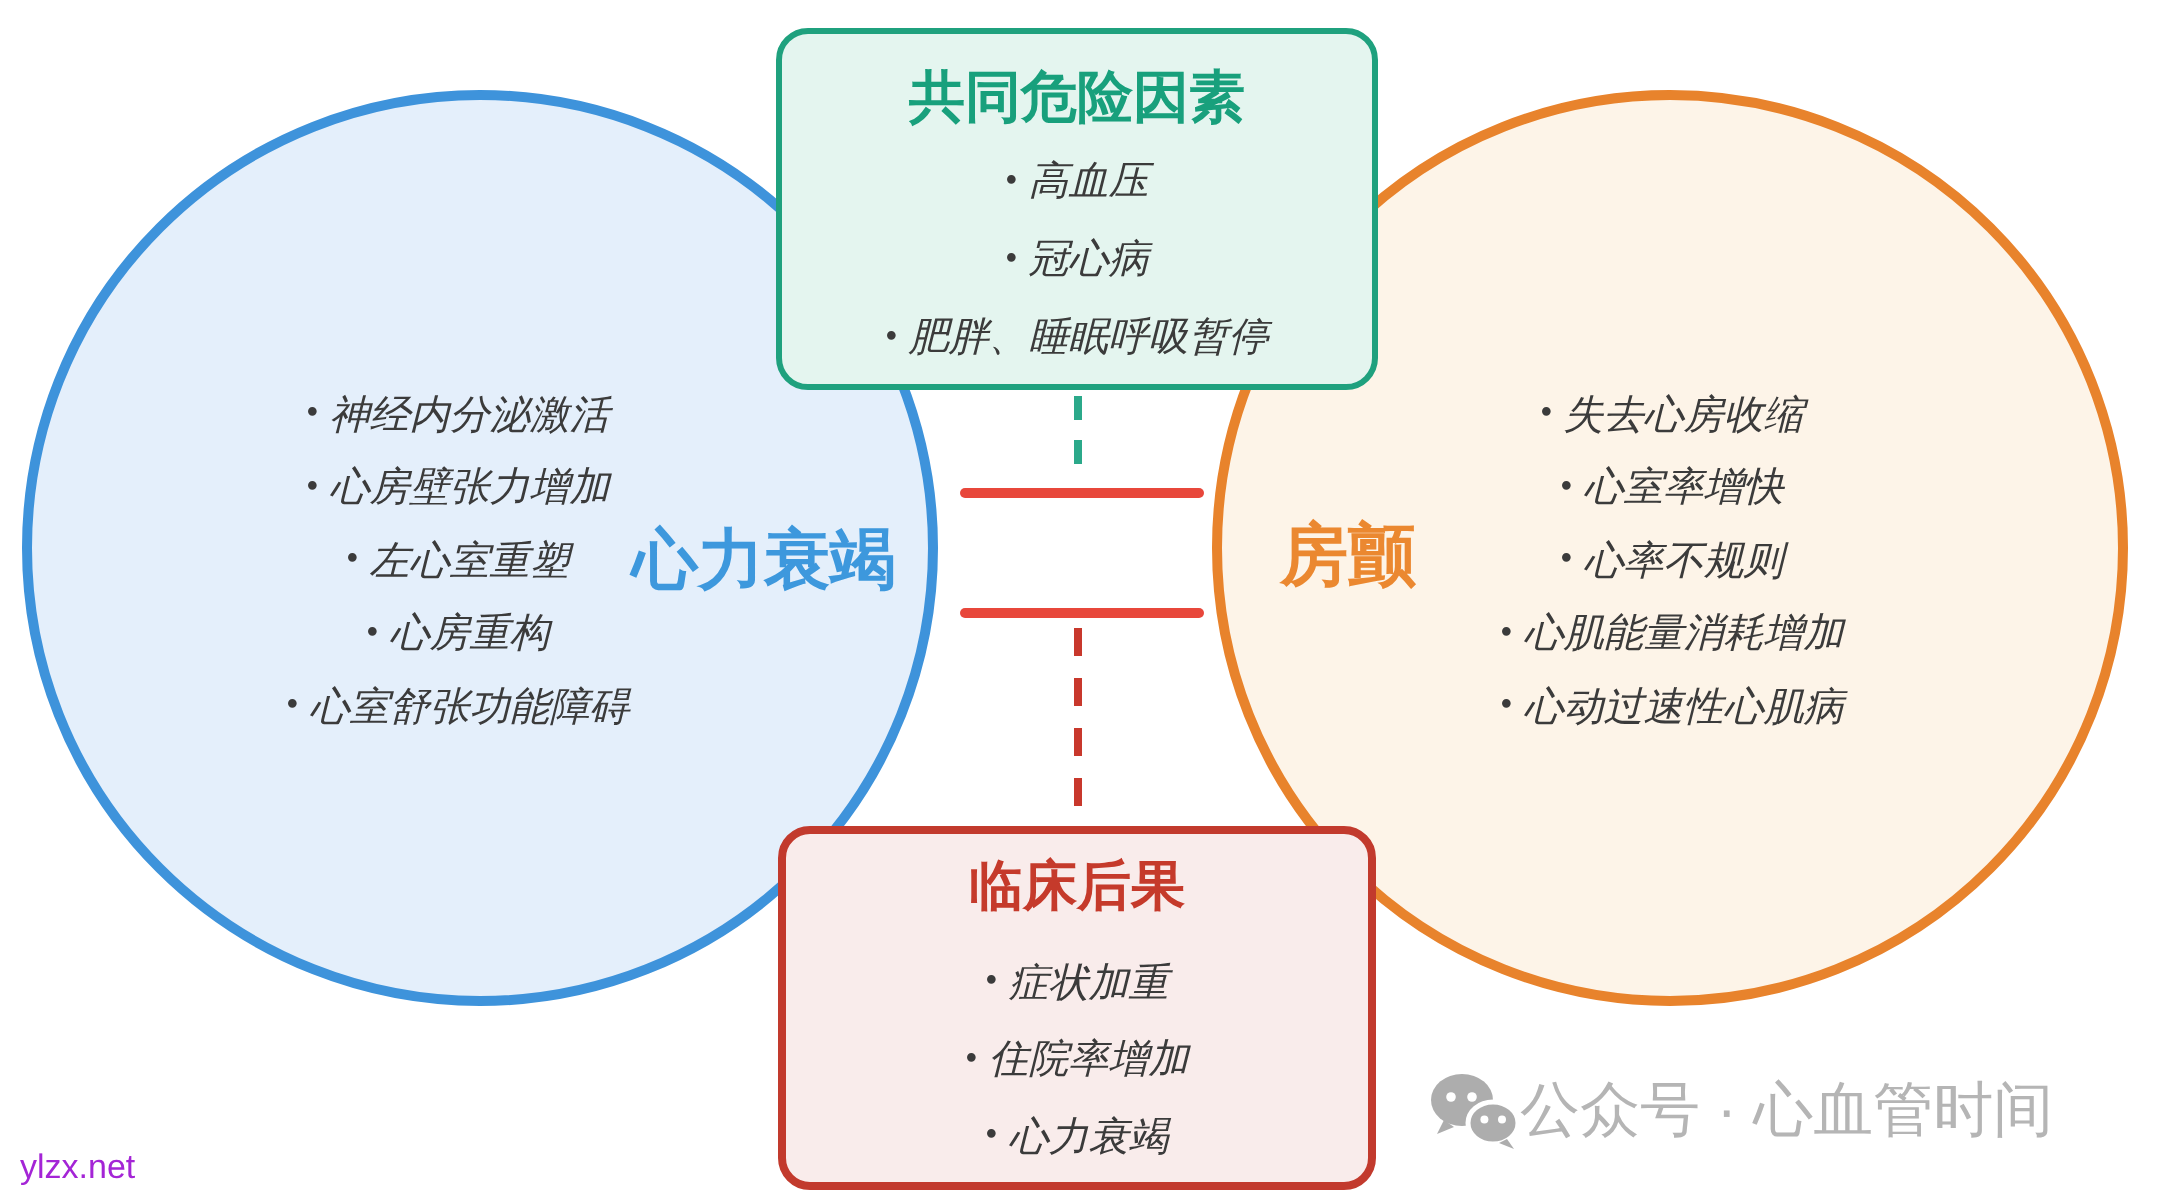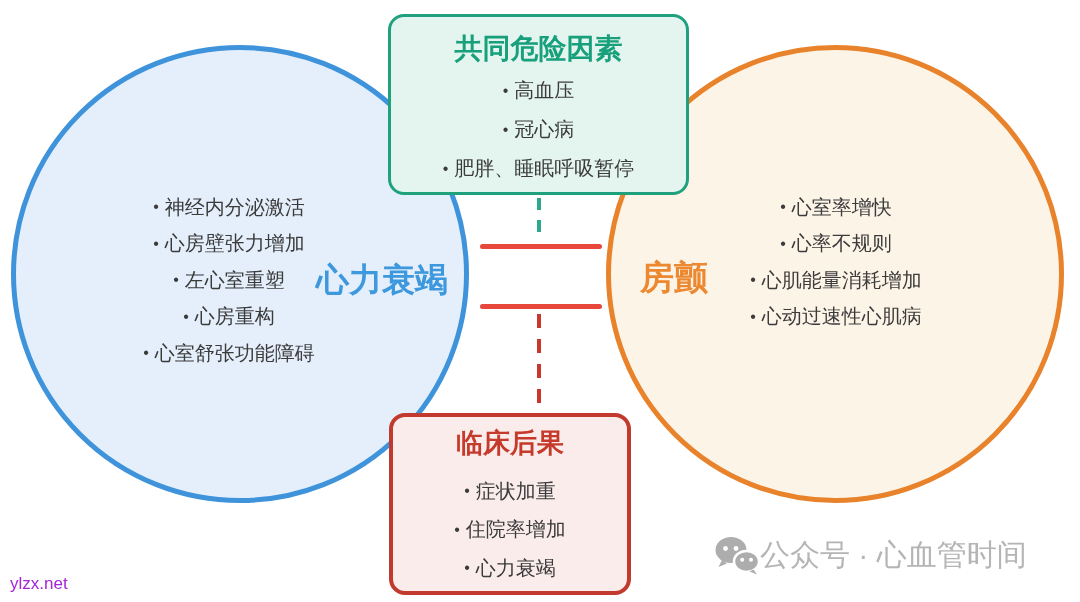--- a/index.html
+++ b/index.html
@@ -10,26 +10,26 @@
   
   .circle{position:absolute;box-sizing:border-box;border-radius:50%;}
   #hf-circle{left:11px;top:45px;width:458px;height:458px;border:5px solid #3E93DB;background:#E4EFFB;}
   #af-circle{left:606px;top:45px;width:458px;height:458px;border:5px solid #E8832C;background:#FDF4E8;}
   .circle-label{position:absolute;font-weight:bold;white-space:nowrap;z-index:2;}
   #hf-label{left:316px;top:258px;font-size:33px;color:#3D98DD;}
   #af-label{left:640px;top:255px;font-size:34px;color:#EB8830;}
   
   .vbox{position:absolute;box-sizing:border-box;border-radius:16px;z-index:3;}
   #risk-box{left:388px;top:14px;width:301px;height:181px;border:3.5px solid #1FA17E;background:#E4F5EF;}
-  #outcome-box{left:389px;top:413px;width:242px;height:182px;border:4px solid #C23A2D;background:#F9ECEB;}
+  #outcome-box{left:389px;top:413px;width:299px;height:182px;border:4px solid #C23A2D;background:#F9ECEB;}
   .box-title{position:absolute;left:0;width:100%;text-align:center;font-weight:bold;}
   #risk-title{top:13px;font-size:28px;color:#18A07C;}
   #outcome-title{top:8px;font-size:27px;color:#C53A2B;}
   
-  .blist{position:absolute;z-index:2;}
+  .blist{position:absolute;z-index:2;font-style:italic;}
   .blist > div{display:flex;align-items:center;justify-content:center;color:#3B3B3B;font-size:20px;white-space:nowrap;}
   .blist > div::before{content:"•";margin-right:6px;font-size:16px;}
   #risk-items{left:0;top:54px;width:100%;}
   #risk-items > div{height:39px;}
   #outcome-items{left:0;top:55px;width:100%;}
   #outcome-items > div{height:38.5px;}
   #hf-items{left:59px;top:189px;width:340px;}
   #af-items{left:666px;top:189px;width:340px;}
   #hf-items > div,#af-items > div{height:36.5px;}
   
@@ -59,20 +59,21 @@
   <div id="af-label" class="circle-label">房颤</div>
 
   <div id="hf-items" class="blist">
       <div>神经内分泌激活</div>
       <div>心房壁张力增加</div>
       <div>左心室重塑</div>
       <div>心房重构</div>
       <div>心室舒张功能障碍</div>
     </div>
   <div id="af-items" class="blist">
+      <div>失去心房收缩</div>
       <div>心室率增快</div>
       <div>心率不规则</div>
       <div>心肌能量消耗增加</div>
       <div>心动过速性心肌病</div>
     </div>
 
   <div id="risk-box" class="vbox">
     <div id="risk-title" class="box-title">共同危险因素</div>
     <div id="risk-items" class="blist">
         <div>高血压</div>

